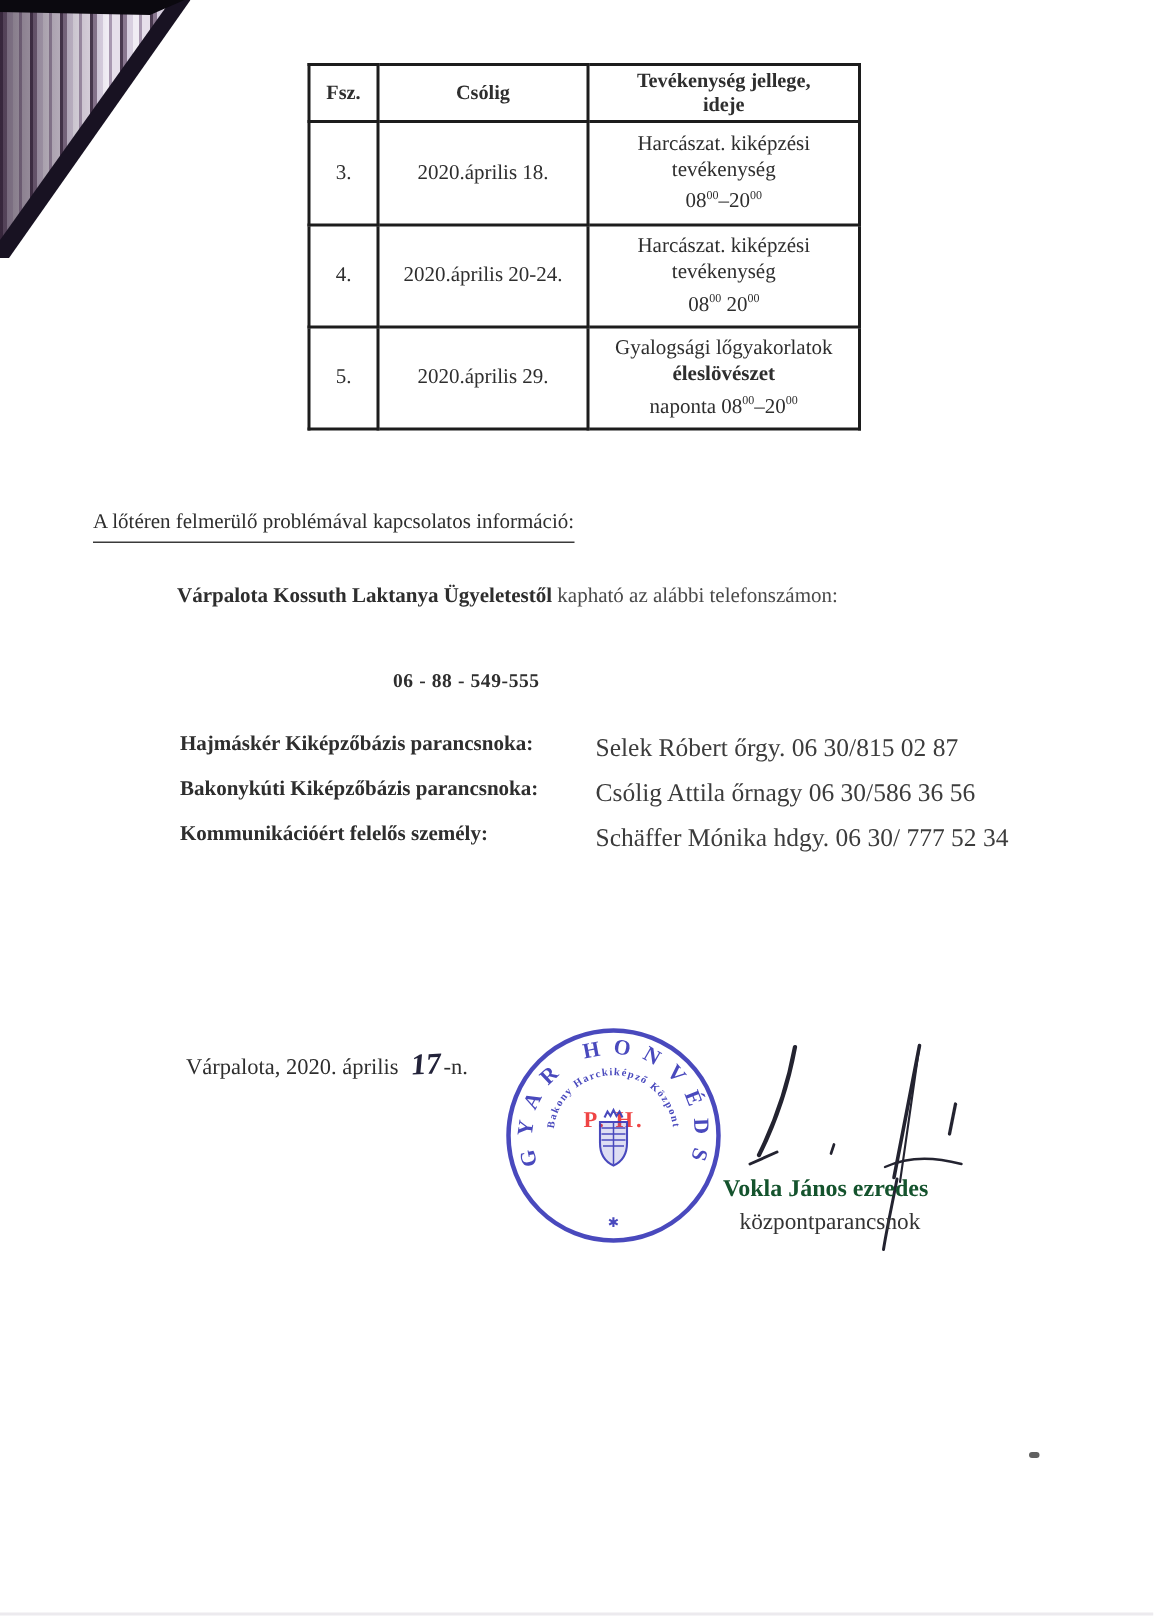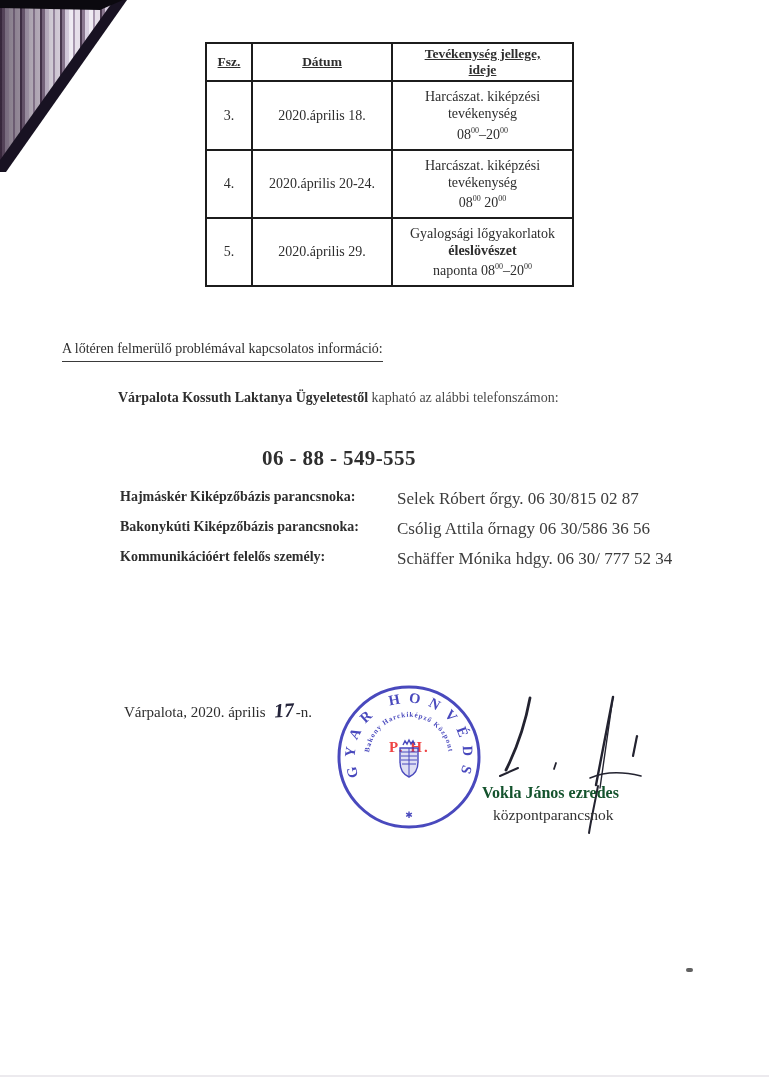--- a/index.html
+++ b/index.html
@@ -28,32 +28,32 @@
     background:#0b090f;
   }
 
   
   table.sched{ position:absolute; left:205px; top:42px; border-collapse:collapse; table-layout:fixed; }
   table.sched, table.sched th, table.sched td{ border:2px solid #1c1c1c; }
   table.sched th, table.sched td{ text-align:center; vertical-align:middle; padding:2px 4px; }
   table.sched th{ font-size:13.5px; font-weight:bold; }
   table.sched td{ font-size:14px; }
   .col-fsz{ width:46px; } .col-datum{ width:140px; } .col-act{ width:181px; }
-  tr.hdr{ height:30px;text-decoration:underline; } tr.r3{ height:69px; } tr.r4{ height:68px; } tr.r5{ height:68px; }
+  tr.hdr{ height:30px; } tr.r3{ height:69px; } tr.r4{ height:68px; } tr.r5{ height:68px; }
   .act{ font-size:13.5px; line-height:17px; }
   .act sup{ font-size:8px; }
   .act b{ font-weight:bold; }
 
   
   .info-heading{ position:absolute; left:62px; top:341px; font-size:14px;
     border-bottom:1.5px solid #3a3a3a; padding-bottom:4px; }
   .intro{ position:absolute; left:118px; top:390px; font-size:14px; }
   .intro .b{ font-weight:bold; }
   .intro .r{ color:#4a4a4a; }
-  .phone{ position:absolute; left:262px; top:446px; font-size:21px; font-weight:bold; letter-spacing:.4px; }
+  .phone{ position:absolute; left:262px; top:446px; font-size:13px; font-weight:bold; letter-spacing:.4px; }
   .contacts{ position:absolute; left:120px; top:489px; width:560px; }
   .contact-row{ display:flex; height:30px; align-items:flex-start; }
   .contact-label{ width:277px; font-weight:bold; font-size:14px; }
   .contact-value{ font-size:17px; color:#3c3c3c; }
   .notice{ position:absolute; left:63px; top:613px; width:653px; font-size:14px;
     line-height:21px; text-indent:57px; text-align:justify; color:#3a3a3a; }
   .date-line{ position:absolute; left:124px; top:699px; font-size:15px; }
   .hand{ display:inline-block; font-size:20px; font-weight:bold; color:#23233a;
     transform:rotate(-3deg) skewX(-8deg); margin:0 2px 0 8px; }
 
@@ -79,21 +79,21 @@
 
   <table class="sched">
     <colgroup>
         <col class="col-fsz">
         <col class="col-datum">
         <col class="col-act">
       </colgroup>
     <tbody>
         <tr class="hdr">
       <th>Fsz.</th>
-      <th>Dátum</th>
+      <th>Csólig</th>
       <th>
         <span>Tevékenység jellege,</span><br>
         <span>ideje</span>
       </th>
     </tr>
     <tr class="r3">
       <td>3.</td>
       <td>2020.április 18.</td>
       <td class="act">
         <span>Harcászat. kiképzési</span><br>

